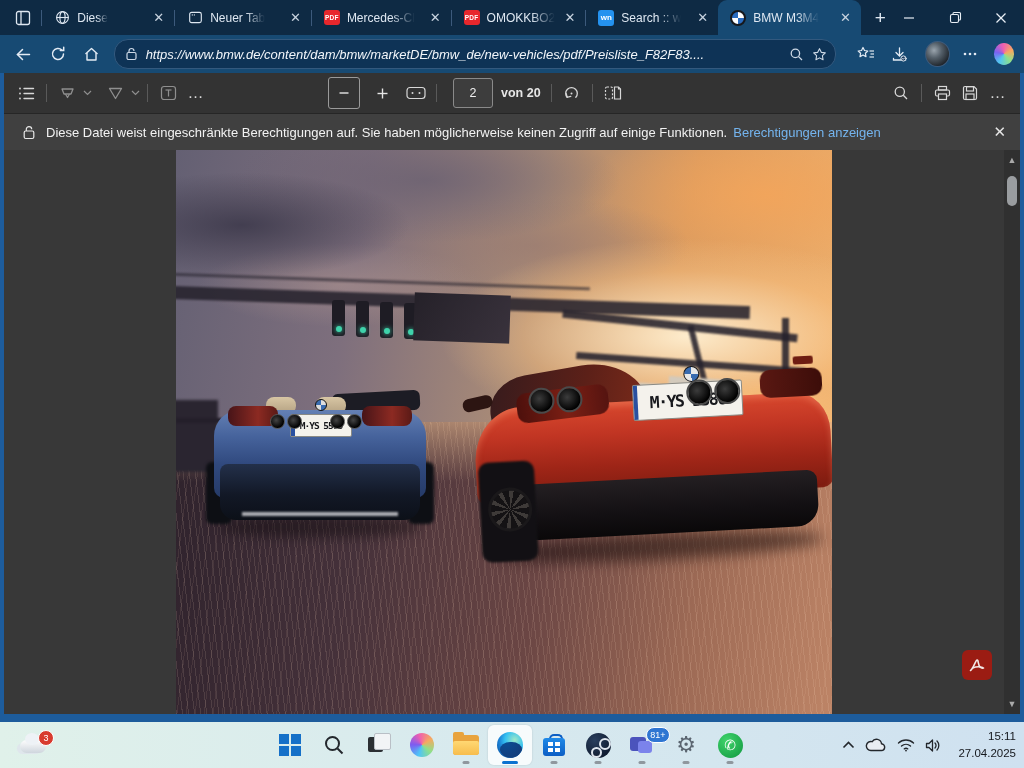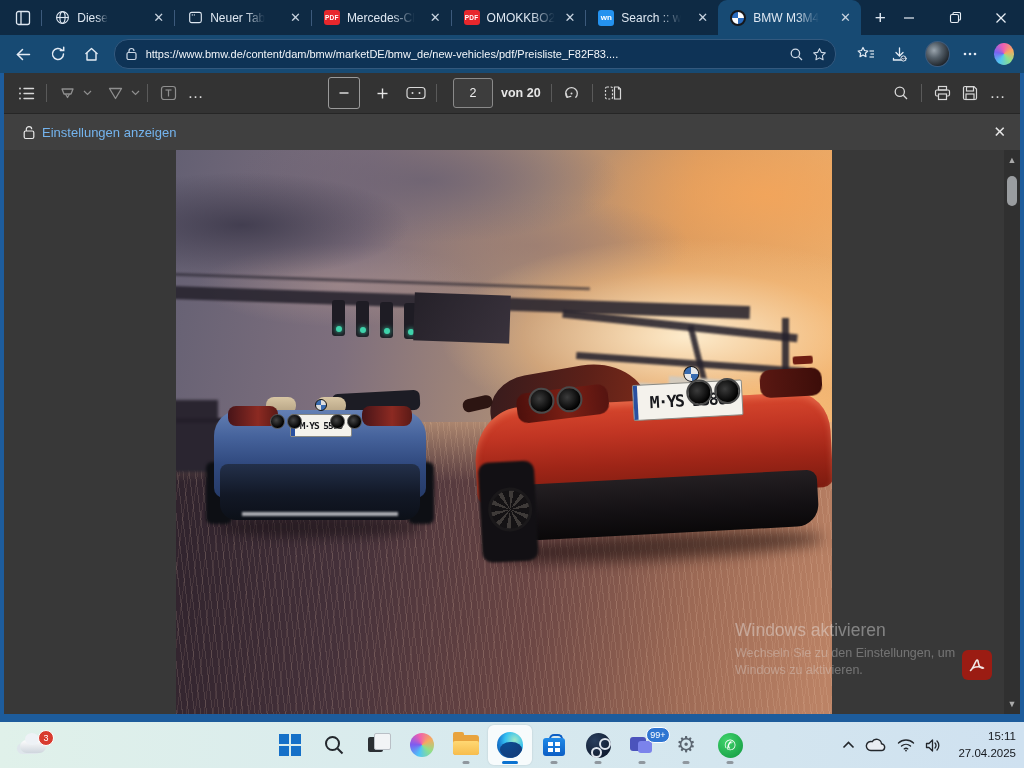--- a/index.html
+++ b/index.html
@@ -21,21 +21,21 @@
   .wnico{width:16px;height:16px;background:#2492ef;border-radius:3px;color:#fff;font-size:8px;font-weight:bold;display:flex;align-items:center;justify-content:center;}
   .bmwico{width:16px;height:16px;border-radius:50%;background:conic-gradient(#fff 0 90deg,#2a6cc0 90deg 180deg,#fff 180deg 270deg,#2a6cc0 270deg 360deg);border:2px solid #16181c;box-sizing:border-box;}
   #newtab{font-size:19px;color:#dfe8f2;margin-left:14px;font-weight:300;}
   #wincontrols{margin-left:auto;display:flex;height:35px;}
   .winbtn{width:46px;height:35px;display:flex;align-items:center;justify-content:center;color:#e8eef5;}
 
   
   #navbar{position:absolute;left:0;top:35px;width:1024px;height:38px;background:#174a73;display:flex;align-items:center;color:#e3ebf4;}
   .nav-ic{width:30px;height:30px;display:flex;align-items:center;justify-content:center;border-radius:6px;margin-left:6px;color:#e3ebf4;}
   #urlpill{height:28px;flex:0 0 702px;margin-left:8px;background:#0e3356;border:1px solid #33597e;border-radius:14px;display:flex;align-items:center;padding:0 8px 0 10px;gap:8px;}
-  #urltext{font-size:11px;color:#f2f6fa;white-space:nowrap;overflow:hidden;flex:1;}
+  #urltext{font-size:13px;color:#f2f6fa;white-space:nowrap;overflow:hidden;flex:1;font-style:italic;}
   .pill-ic{color:#cdd9e6;display:flex;align-items:center;}
   #avatar{width:24px;height:24px;border-radius:50%;background:radial-gradient(circle at 35% 35%,#9aa4ad 0%,#55606a 35%,#20262c 75%);border:1px solid #3c5a7c;margin-left:12px;}
   #copilot{width:22px;height:22px;border-radius:50%;background:conic-gradient(from 210deg,#52c7f0,#7a62f2,#ef5fb0,#f6a960,#8ee08a,#52c7f0);margin:0 10px 0 10px;}
 
   
   #pdfbar{position:absolute;left:0;top:73px;width:1024px;height:41px;background:#333333;display:flex;align-items:center;color:#d8d8d8;border-bottom:1px solid #262626;box-sizing:border-box;}
   .pdf-ic{width:28px;height:28px;display:flex;align-items:center;justify-content:center;border-radius:4px;color:#d8d8d8;}
   .pdf-ic.dim{color:#8f8f8f;}
   .pdf-sep{width:1px;height:18px;background:#5a5a5a;margin:0 6px;}
   .chev{width:12px;height:28px;display:flex;align-items:center;justify-content:center;color:#8f8f8f;}
@@ -450,21 +450,22 @@
   <div class="frame abs" style="left:0;top:73px;width:4px;height:641px;"></div>
   <div class="frame abs" style="left:1020px;top:73px;width:4px;height:641px;"></div>
 
   <div id="notif">
     <span class="tray-ic" style="margin-left:18px;color:#e8e8e8;">
       <svg width="14" height="15" viewBox="0 0 14 15" fill="none" stroke="#e8e8e8" stroke-width="1.2">
           <rect x="2.2" y="6" width="9.6" height="7.5" rx="1.5"></rect>
           <path d="M4.3 6 V4.3 a2.7 2.7 0 0 1 5.4 0"></path>
         </svg>
     </span>
-    <a href="#">Einstellungen anzeigen</a>
+    <span class="msg">Diese Datei weist eingeschränkte Berechtigungen auf. Sie haben möglicherweise keinen Zugriff auf einige Funktionen.</span>
+    <a href="#">Berechtigungen anzeigen</a>
     <span id="notifclose">✕</span>
   </div>
 
   <div id="viewer">
     <div id="page">
       <div id="sky"></div>
       <div id="road"></div>
       <div id="sunglow"></div>
 
       <div class="beam" id="beam1b"></div>
@@ -527,27 +528,20 @@
         <div id="r-diffuser"></div>
         <div class="r-exh" style="left:56px;"></div>
         <div class="r-exh" style="left:84px;"></div>
         <div class="r-exh" style="left:214px;"></div>
         <div class="r-exh" style="left:242px;"></div>
         <div id="r-wheel"></div>
         <div id="r-rim"></div>
       </div>
     </div>
 
-    <div id="watermark">
-      <div class="wm-title">Windows aktivieren</div>
-      <div class="wm-sub">
-        <div>Wechseln Sie zu den Einstellungen, um</div>
-        <div>Windows zu aktivieren.</div>
-      </div>
-    </div>
 
     <div id="acrofab">
       <svg width="18" height="16" viewBox="0 0 18 16" fill="none" stroke="#f2e9e7" stroke-width="1.6" stroke-linecap="round">
           <path d="M2.5 13.5 C5 12.5 7.5 3.5 9 3 C10.5 2.5 10 8 12 10 C13.5 11.5 15.5 11 15.5 11"></path>
           <path d="M4.5 11 C7 10 12 9.5 14.5 10.5"></path>
         </svg>
     </div>
   </div>
 
   <div id="scrollbar">
@@ -609,21 +603,21 @@
             </div>
           </div>
         </div>
       <div class="tb-cell running">
           <div id="steamico"></div>
         </div>
       <div class="tb-cell running">
         <div id="teamsico">
             <div class="bub1"></div>
             <div class="bub2"></div>
-            <div id="teamsbadge">99+</div>
+            <div id="teamsbadge">81+</div>
           </div>
       </div>
       <div class="tb-cell running">
           <span id="gearico">⚙</span>
         </div>
       <div class="tb-cell running">
           <div id="waico">
             <span>✆</span>
           </div>
         </div>

